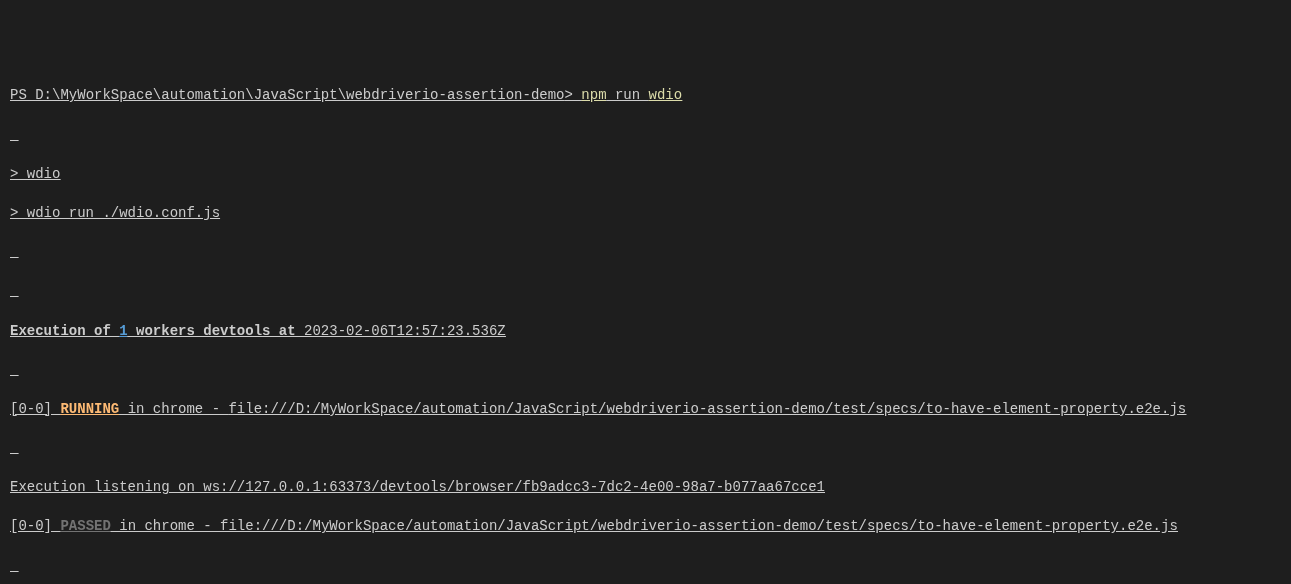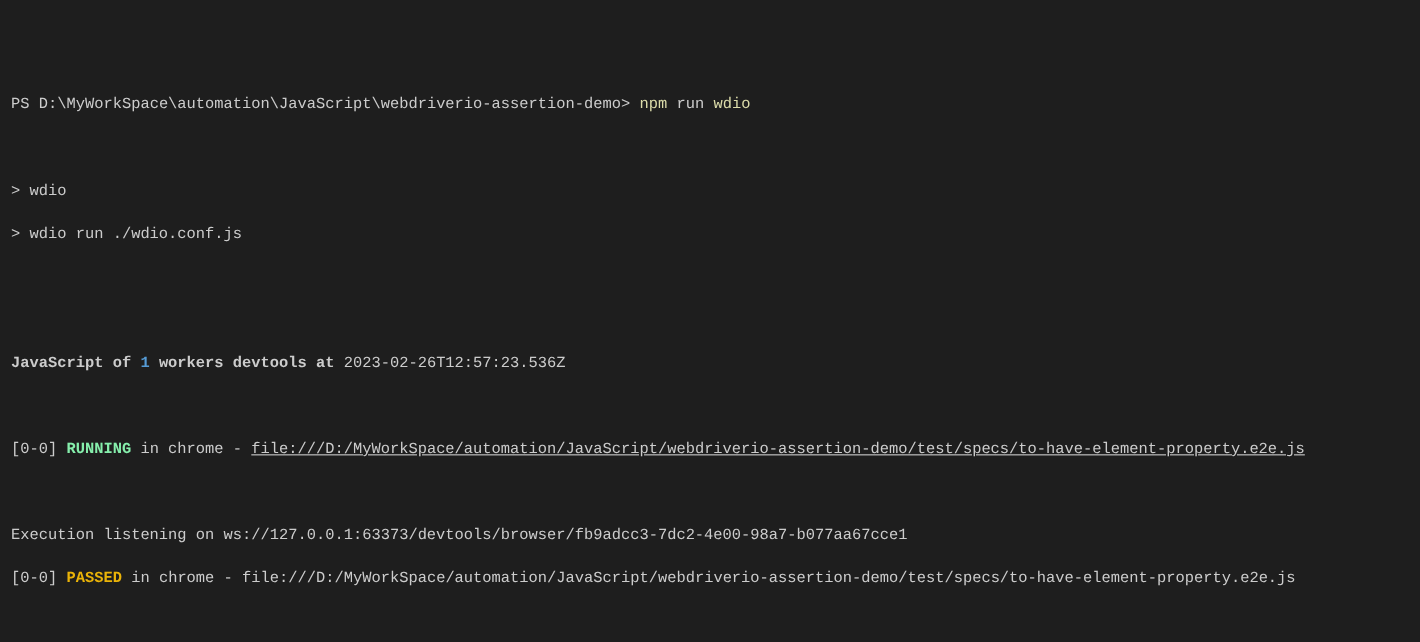--- a/index.html
+++ b/index.html
@@ -1,50 +1,51 @@
 <!DOCTYPE html>
 <html><head>
   <meta charset="utf-8">
   <style>
     * {
       margin: 0;
       padding: 0;
       box-sizing: border-box;
+      text-decoration: underline;
     }
     body {
       background-color: #1e1e1e;
       color: #cccccc;
       font-family: 'Consolas', 'Courier New', monospace;
       font-size: 14px;
       line-height: 1.4;
       padding: 8px 10px;
       white-space: pre;
     }
     .line {
       display: block;
     }
     .yellow { color: #dcdcaa; }
     .bold { font-weight: bold; }
     .blue-num { color: #569cd6; font-weight: bold; }
-    .cyan { color: #86efac; font-weight: bold; }
-    .green-bold { color: #eab308; font-weight: bold; }
+    .cyan { color: #fdba74; font-weight: bold; }
+    .green-bold { color: #737373; font-weight: bold; }
     .underline { text-decoration: underline; }
   </style>
 </head>
 <body>
 
 
 
 <div class="line"><span>PS </span><span>D:\MyWorkSpace\automation\JavaScript\webdriverio-assertion-demo</span><span>&gt; </span><span class="yellow">npm</span><span> run </span><span class="yellow">wdio</span></div>
 <div class="line"> </div>
 <div class="line">&gt; wdio</div>
 <div class="line">&gt; wdio run ./wdio.conf.js</div>
 <div class="line"> </div>
 <div class="line"> </div>
-<div class="line"><span class="bold">JavaScript of </span><span class="blue-num">1</span><span class="bold"> workers devtools at </span><span>2023-02-26T12:57:23.536Z</span></div>
+<div class="line"><span class="bold">Execution of </span><span class="blue-num">1</span><span class="bold"> workers devtools at </span><span>2023-02-06T12:57:23.536Z</span></div>
 <div class="line"> </div>
 <div class="line"><span>[0-0] </span><span class="cyan">RUNNING</span><span> in chrome - </span><span class="underline">file:///D:/MyWorkSpace/automation/JavaScript/webdriverio-assertion-demo/test/specs/to-have-element-property.e2e.js</span></div>
 <div class="line"> </div>
 <div class="line">Execution listening on ws://127.0.0.1:63373/devtools/browser/fb9adcc3-7dc2-4e00-98a7-b077aa67cce1</div>
 <div class="line"><span>[0-0] </span><span class="green-bold">PASSED</span><span> in chrome - file:///D:/MyWorkSpace/automation/JavaScript/webdriverio-assertion-demo/test/specs/to-have-element-property.e2e.js</span></div>
 <div class="line"> </div>
 
 
 
 

